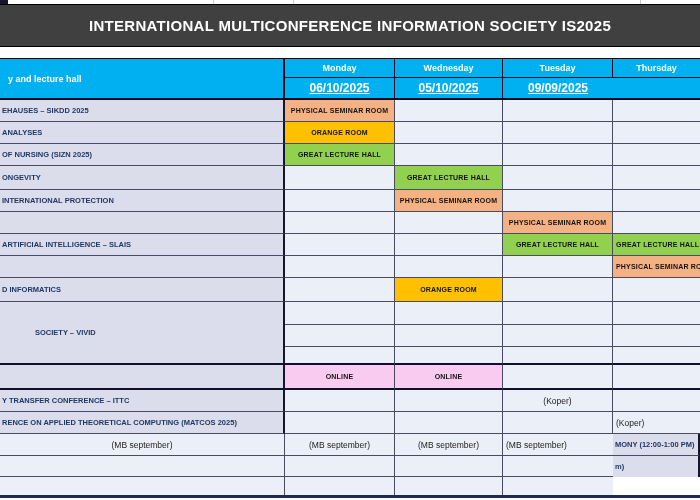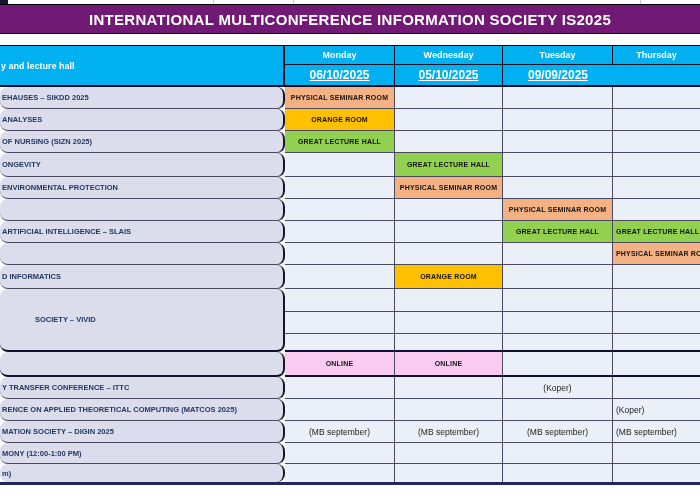--- a/index.html
+++ b/index.html
@@ -7,44 +7,44 @@
           font-family:"Liberation Sans", sans-serif; -webkit-font-smoothing:antialiased;}
   *{box-sizing:border-box;}
 
   
   .topstrip{height:4px;background:#fff;position:relative;}
   .tl-dark{position:absolute;left:0;top:0;width:8px;height:4px;background:#15152e;}
   .tick{position:absolute;top:0;width:1px;height:4px;background:#c9c9c9;}
   .t1{left:213px;}.t2{left:293px;}.t3{left:640px;}
 
   
-  .titlebar{height:30px;background:#701a75;border-top:1px solid #000;border-bottom:1px solid #000;
+  .titlebar{height:43px;background:#404040;border-top:1px solid #000;border-bottom:1px solid #000;
             color:#fff;display:flex;align-items:center;justify-content:center;
             font-weight:700;font-size:15px;letter-spacing:.3px;white-space:nowrap;}
   .gap{height:11px;background:#fff;}
 
   
   .header{height:42px;display:grid;grid-template-columns:285px 110px 108px 110px 87px;
           grid-template-rows:19px 20px;background:#00B0F0;
           border-top:1px solid #000;border-bottom:2px solid #0d0d22;}
   .corner{grid-row:span 2;border-right:2px solid #0d0d22;display:flex;align-items:center;
-          color:#fff;font-weight:700;font-size:9px;padding-left:1px;white-space:nowrap;overflow:hidden;}
+          color:#fff;font-weight:700;font-size:9px;padding-left:8px;white-space:nowrap;overflow:hidden;}
   .dh{border-right:1px solid #0d0d22;border-bottom:1px solid #0d0d22;display:flex;align-items:center;
       justify-content:center;color:#fff;font-weight:700;font-size:9px;}
   .dd{border-right:1px solid #0d0d22;display:flex;align-items:center;justify-content:center;
       color:#fff;font-weight:700;font-size:12px;text-decoration:underline;}
   .dh.cut,.dd.cut{border-right:none;}
 
   
   .body{height:395px;display:grid;
         grid-template-columns:285px 110px 108px 110px 87px;
         grid-template-rows:22px 22px 22px 24px 22px 22px 22px 22px 24px 23px 22px 18px 25px 22px 22px 22px 21px 18px;}
   .lab{background:#DBDCEC;border-right:2px solid #15152e;border-bottom:1px solid #4a4a60;
        display:flex;align-items:center;font-size:7.5px;font-weight:700;color:#1F3864;
-       padding-left:2px;white-space:nowrap;overflow:hidden;border-radius:8px;}
+       padding-left:2px;white-space:nowrap;overflow:hidden;}
   .c{background:#EBEFF7;border-right:1px solid #4a4a60;border-bottom:1px solid #4a4a60;
      display:flex;align-items:center;justify-content:center;white-space:nowrap;overflow:hidden;}
   .room{font-size:7px;font-weight:700;color:#141414;letter-spacing:.2px;}
   .plain{font-size:8.5px;font-weight:400;color:#222;}
   .cut{border-right:none;text-align:center;}
   .cutleft{justify-content:flex-start;padding-left:3px;}
   .span3{grid-row:span 3;padding-left:35px;}
   .bb2{border-bottom:2px solid #10102a;}
   .nob{border-bottom:none;}
 
@@ -98,21 +98,21 @@
     <div class="c"></div>
     <div class="c"></div>
     <div class="c cut"></div>
 
     <div class="lab">ONGEVITY</div>
     <div class="c"></div>
     <div class="c room" style="background-color: rgb(146, 208, 80);">GREAT LECTURE HALL</div>
     <div class="c"></div>
     <div class="c cut"></div>
 
-    <div class="lab">ENVIRONMENTAL PROTECTION</div>
+    <div class="lab">INTERNATIONAL PROTECTION</div>
     <div class="c"></div>
     <div class="c room" style="background-color: rgb(244, 177, 131);">PHYSICAL SEMINAR ROOM</div>
     <div class="c"></div>
     <div class="c cut"></div>
 
     <div class="lab"></div>
     <div class="c"></div>
     <div class="c"></div>
     <div class="c room" style="background-color: rgb(244, 177, 131);">PHYSICAL SEMINAR ROOM</div>
     <div class="c cut"></div>
@@ -162,21 +162,20 @@
     <div class="c"></div>
     <div class="c plain">(Koper)</div>
     <div class="c cut"></div>
 
     <div class="lab">RENCE ON APPLIED THEORETICAL COMPUTING (MATCOS 2025)</div>
     <div class="c"></div>
     <div class="c"></div>
     <div class="c"></div>
     <div class="c plain cut cutleft">(Koper)</div>
 
-    <div class="lab">MATION SOCIETY – DIGIN 2025</div>
     <div class="c plain">(MB september)</div>
     <div class="c plain">(MB september)</div>
     <div class="c plain">(MB september)</div>
     <div class="c plain cut cutleft">(MB september)</div>
 
     <div class="lab">MONY (12:00-1:00 PM)</div>
     <div class="c"></div>
     <div class="c"></div>
     <div class="c"></div>
     <div class="c cut"></div>

